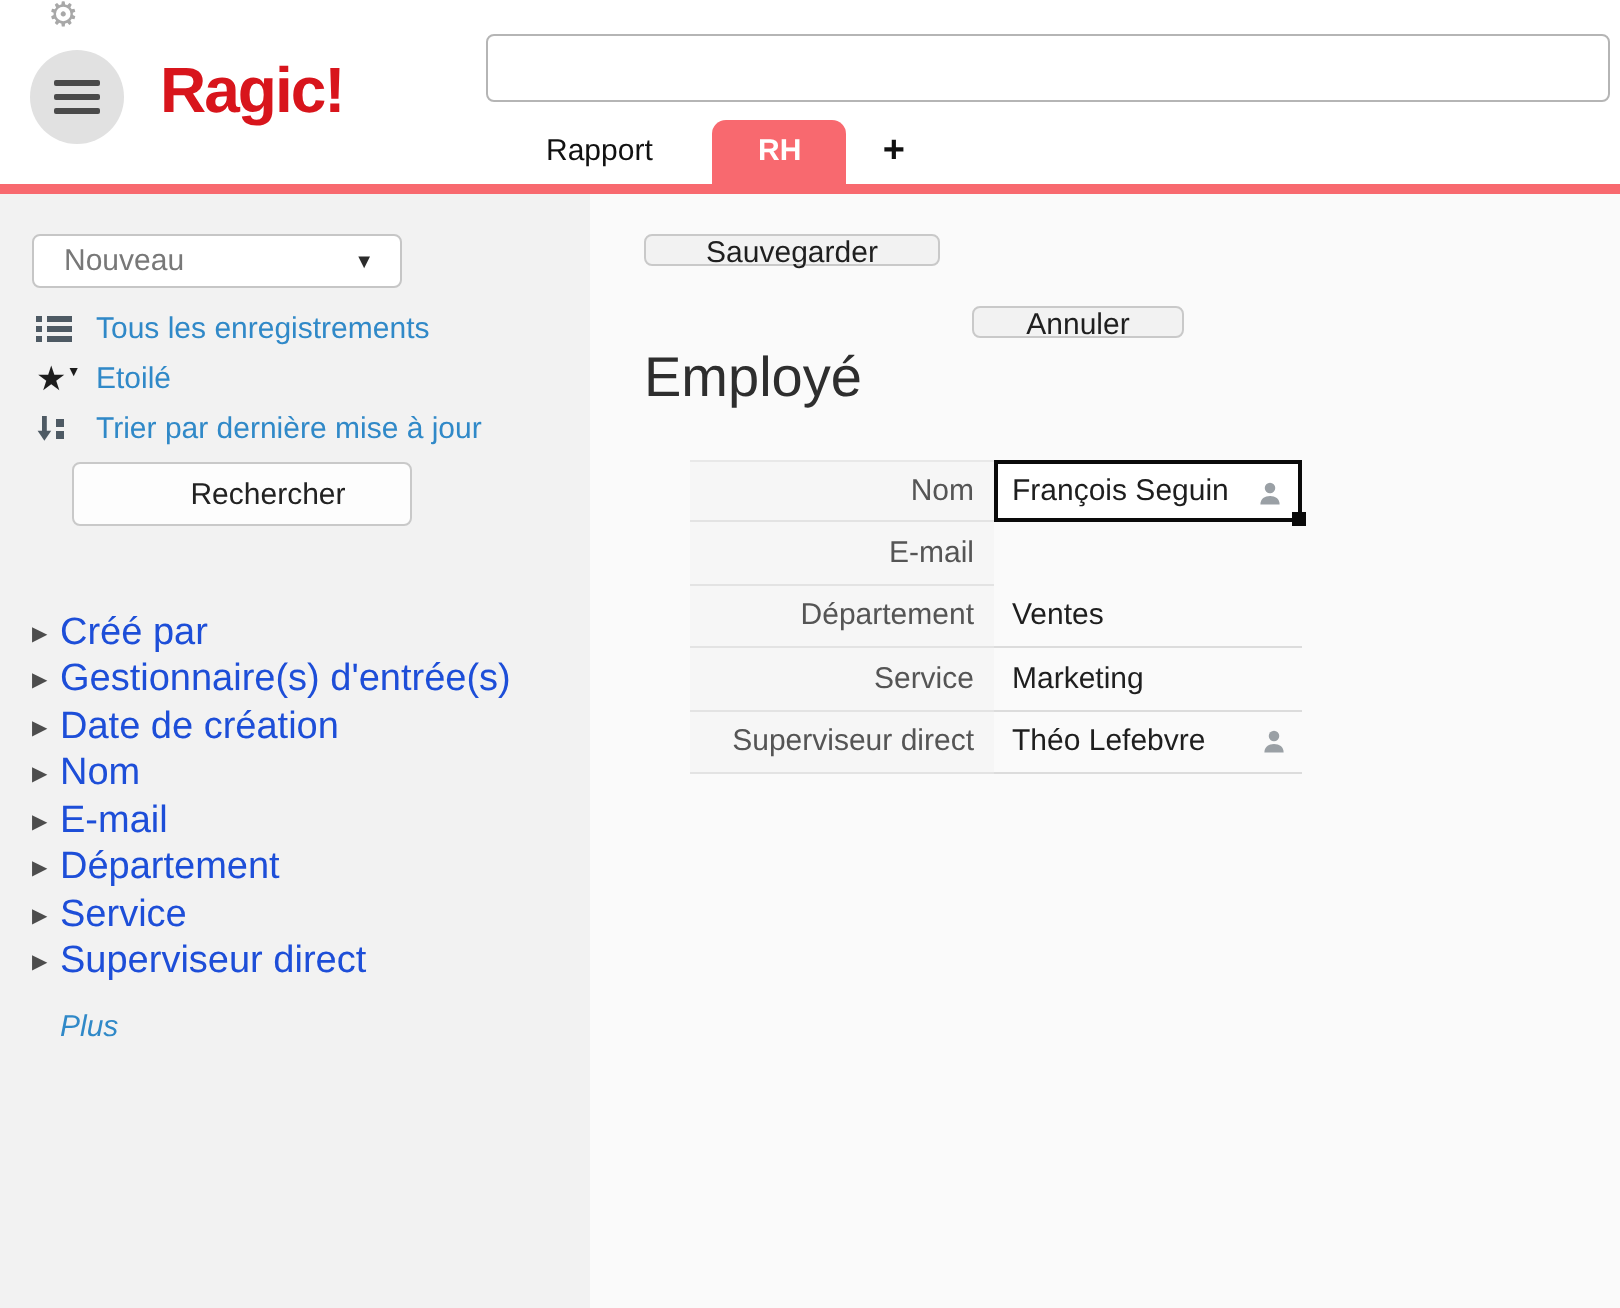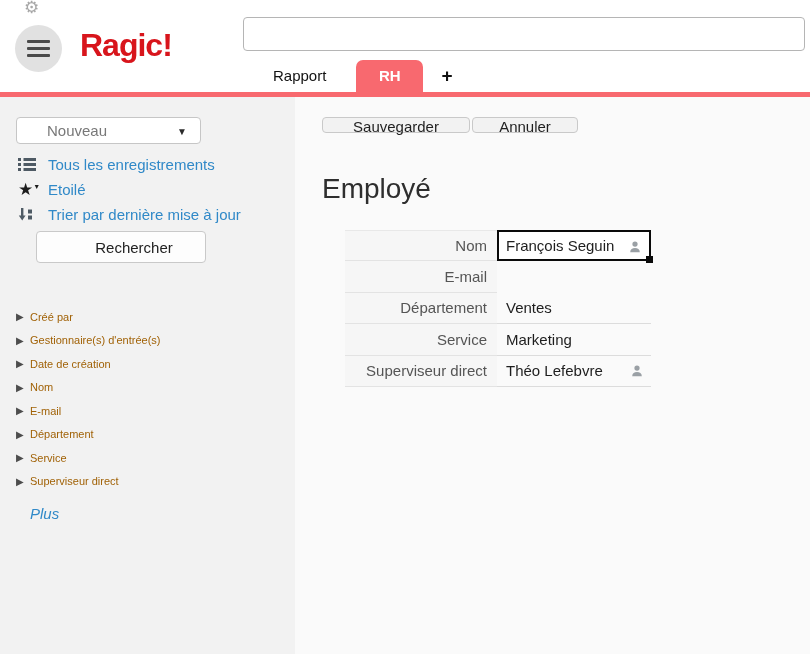--- a/index.html
+++ b/index.html
@@ -36,48 +36,48 @@
     width:67px; padding:0;
   }
   .tab.add { padding:0 18px; font-size:19px; font-weight:bold; }
   .accent-bar { position:absolute; top:92px; left:0; width:810px; height:5px; background:#f8696f; }
 
   
   .sidebar { position:absolute; top:97px; left:0; width:295px; height:557px; background:#f2f2f2; }
   .new-dropdown {
     position:absolute; left:16px; top:20px; width:185px; height:27px; background:#fff;
     border:1px solid #c6c6c6; border-radius:4px; color:#787878; font-size:15px;
-    line-height:25px; padding-left:30px; cursor:pointer;
+    line-height:25px; padding-left:15px; cursor:pointer;
   }
   .new-dropdown .caret { position:absolute; right:13px; top:1px; font-size:10px; color:#2b2b2b; }
   .side-links { position:absolute; left:18px; top:55px; }
   .side-link { display:flex; align-items:center; height:25px; cursor:pointer; }
   .side-link .s-icon { width:30px; display:flex; align-items:center; }
   .side-link .s-label { color:#3089c8; font-size:15px;text-align:center; }
   .star-wrap { position:relative; font-size:17px; color:#1c1c1c; line-height:17px; }
   .star-wrap .mini-caret { position:absolute; right:-7px; top:-3px; font-size:7px; color:#1c1c1c; }
   .search-btn {
     position:absolute; left:36px; top:134px; width:170px; height:32px; background:#fdfdfd;
     border:1px solid #c9c9c9; border-radius:4px; font:15px "Liberation Sans", sans-serif;
     color:#222; cursor:pointer;padding-left:26px;
   }
   .filters { position:absolute; left:16px; top:208px; }
   .filter-item { display:flex; align-items:center; height:23.5px; cursor:pointer; }
   .filter-item .tri { font-size:10px; color:#4d4d4d; width:14px; }
-  .filter-item .f-label { font-size:11px; color:#a16207; }
+  .filter-item .f-label { font-size:19px; color:#1d4ed8; }
   .plus-link { position:absolute; left:30px; top:408px; color:#3089c8; font-size:15px; cursor:pointer;font-style:italic; }
 
   
   .main { position:absolute; top:97px; left:295px; width:515px; height:557px; background:#fafafa; }
   .btn {
     position:absolute; top:20px; height:16px; background:#f2f2f2; border:1px solid #c9c9c9;
     border-radius:4px; font:15px "Liberation Sans", sans-serif; color:#1f1f1f; cursor:pointer;
   }
   .btn.save { left:27px; width:148px; }
-  .btn.cancel { left:177px; width:106px; }
+  .btn.cancel { left:191px; width:106px;margin-top:36px; }
   .form-title { position:absolute; left:27px; top:76px; font-size:28px; color:#2e2e2e; font-weight:400; }
   .form-table { position:absolute; left:50px; top:133px; width:306px; }
   .frow { display:flex; height:31.4px; }
   .flabel {
     width:152px; background:#f6f6f6; border-bottom:1px solid #e3e3e3; color:#555;
     font-size:15px; display:flex; align-items:center; justify-content:flex-end; padding-right:10px;
   }
   .frow:first-child .flabel { border-top:1px solid #e8e8e8; }
   .fvalue {
     position:relative; width:154px; border-bottom:1px solid #dcdcdc; color:#1e1e1e;

